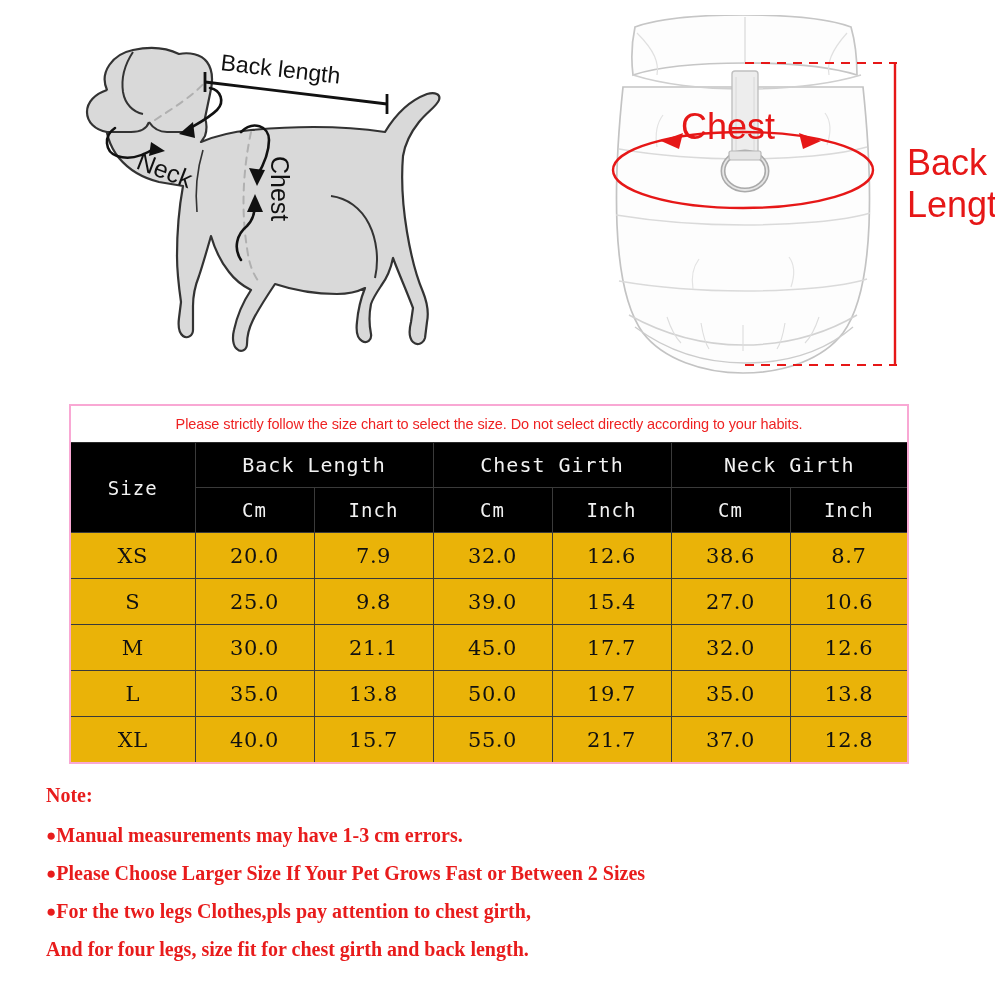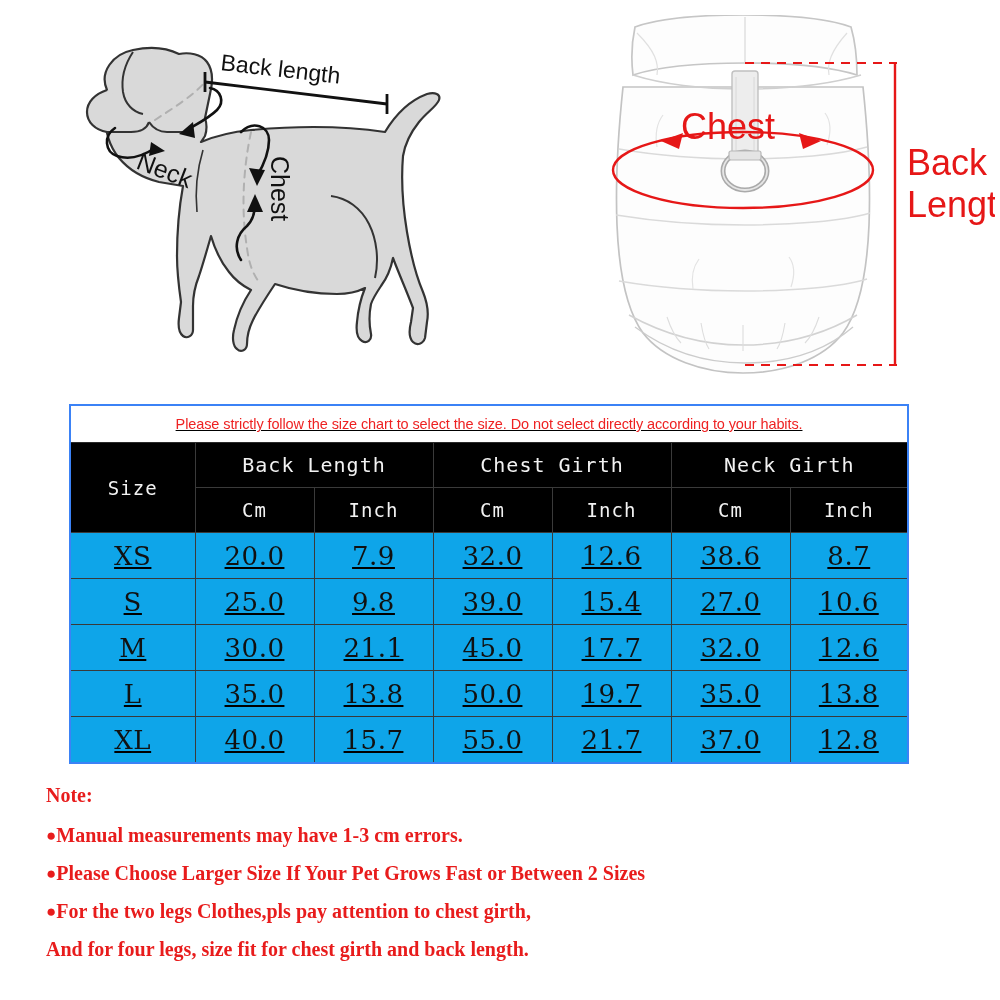--- a/index.html
+++ b/index.html
@@ -36,22 +36,21 @@
   
   #size-table-wrap {
     position: absolute;
     left: 69px; top: 404px;
     width: 838px;
   }
   table.size-table {
     border-collapse: collapse;
     width: 838px;
     table-layout: fixed;
-    border: 2px solid #3b82f6;
-    text-decoration: underline;
+    border: 2px solid #f9a8d4;
   }
   table.size-table td,
   table.size-table th {
     border: 1px solid #3a3a3a;
     text-align: center;
     vertical-align: middle;
     padding: 0;
   }
   tr.banner-row td {
     background: #ffffff;
@@ -73,24 +72,24 @@
     border-color: #ffffff;
   }
   th.hdr-size {
     font-size: 19px;
     height: 88px;
     border-left-color: #2a2a2a;
   }
   th.hdr-group { height: 44px; }
   th.hdr-unit  { height: 44px; font-size: 19px; }
   td.cell {
-    background: #0ea5e9;
+    background: #eab308;
     color: #111111;
     font-family: "DejaVu Serif", serif;
-    font-size: 26px;
+    font-size: 21px;
     height: 45px;
     letter-spacing: 0.5px;
   }
 
   
   #notes {
     position: absolute;
     left: 46px;
     top: 785px;
     width: 920px;

